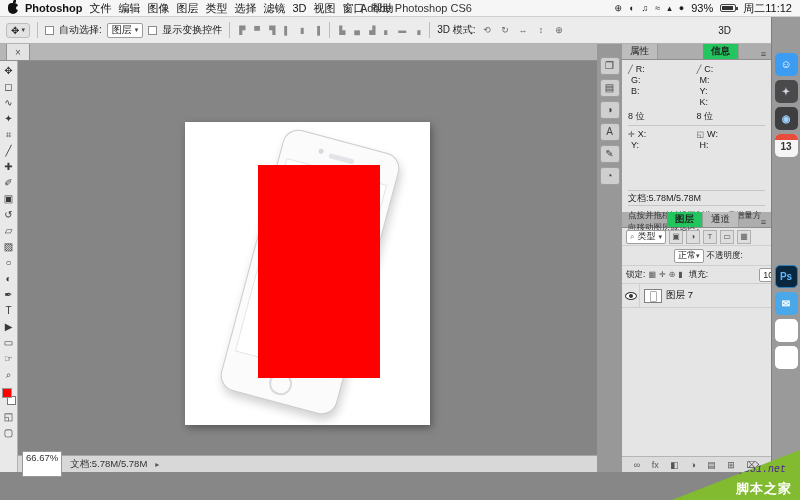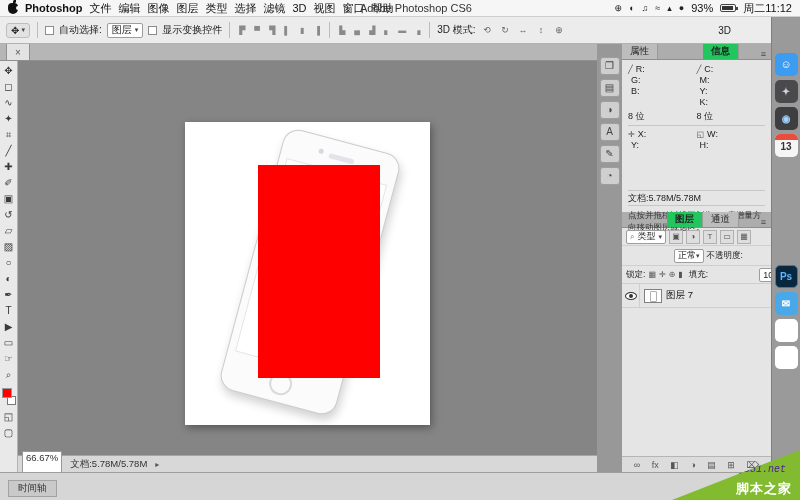--- a/index.html
+++ b/index.html
@@ -420,22 +420,19 @@
     <div class="dock-icon dk-dark">✦</div>
     <div class="dock-icon dk-cam">◉</div>
     <div class="dock-icon dk-cal">13</div>
     <div class="dk-gap"></div>
     <div class="dock-icon dk-ps">Ps</div>
     <div class="dock-icon dk-mail">✉</div>
     <div class="dock-icon dk-qq"><span class="penguin"></span></div>
     <div class="dock-icon dk-qq"><span class="penguin"></span></div>
   </div>
 
-  <div class="timeline">
-    <span class="tl-tab">时间轴</span>
-  </div>
 
   <div class="watermark">
     <span class="wm1">jb51.net</span>
     <span class="wm2">脚本之家</span>
   </div>
 
 </div>
 
 </body></html>

